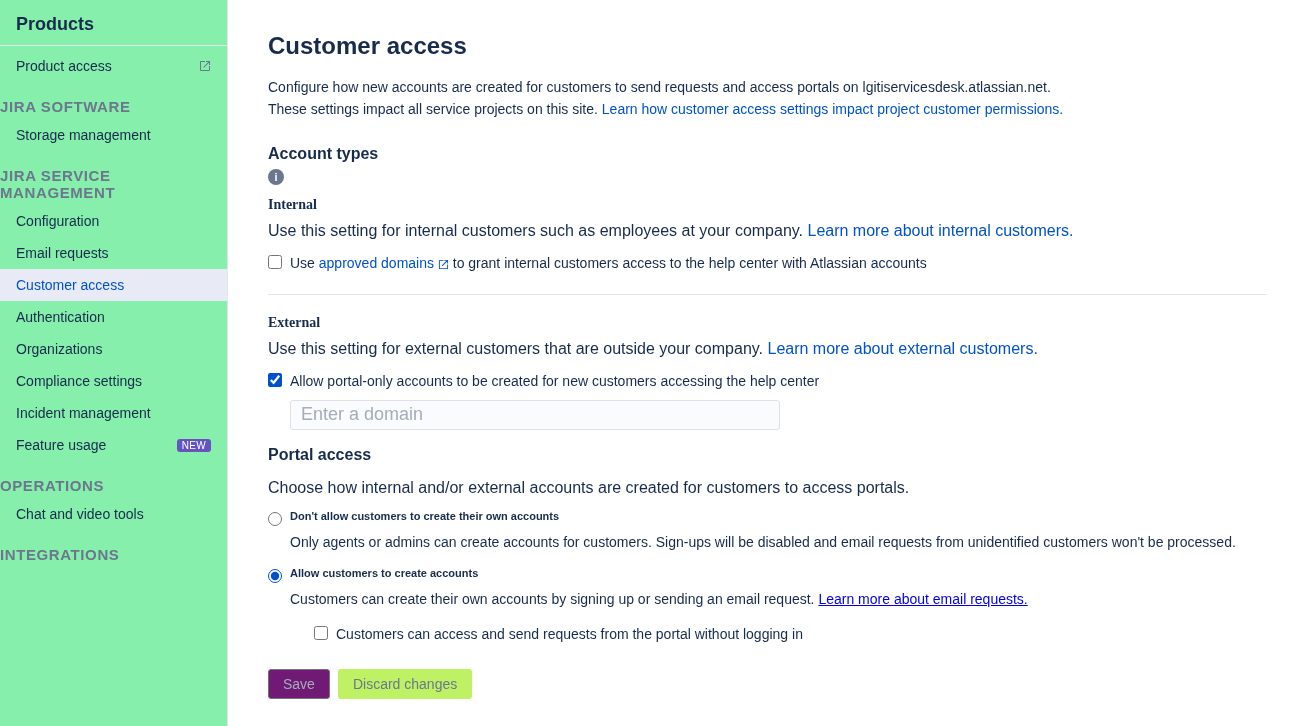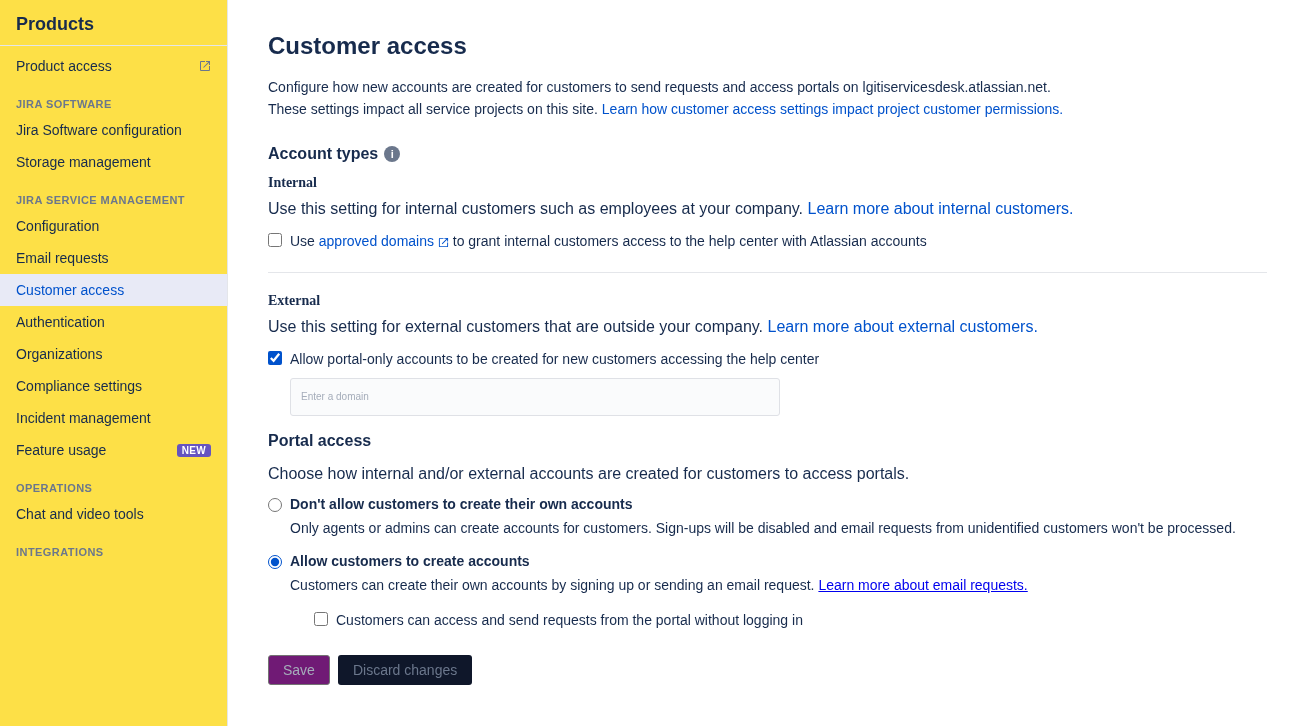--- a/index.html
+++ b/index.html
@@ -4,29 +4,29 @@
   <style>
     * { box-sizing: border-box; margin: 0; padding: 0; }
     body { font-family: -apple-system, BlinkMacSystemFont, 'Segoe UI', Arial, sans-serif; font-size: 14px; color: #172b4d; background: #fff; display: flex; height: 726px; overflow: hidden; }
 
     
     #sidebar {
       width: 228px;
       min-width: 228px;
       border-right: 1px solid #e4e6ea;
       overflow-y: auto;
-      background: #fde047;
+      background: #86efac;
       padding-top: 0;
     }
 
     .sidebar-section-header {
-      font-size: 11px;
+      font-size: 15px;
       font-weight: 700;
       color: #6b778c;
-      padding: 16px 16px 4px 16px;
+      padding: 16px 16px 4px 0;
       letter-spacing: 0.04em;
       text-transform: uppercase;
     }
 
     .sidebar-item {
       display: flex;
       align-items: center;
       justify-content: center;
       padding: 8px 16px;
       cursor: pointer;
@@ -42,21 +42,21 @@
 
     .external-link-icon {
       display: inline-flex;
       align-items: center;
       color: #6b778c;
       margin-left: 4px;
     }
 
     .new-badge {
       font-size: 10px;
-      font-weight: 700;
+      font-weight: 400;
       background: #6554c0;
       color: #fff;
       border-radius: 3px;
       padding: 1px 5px;
       letter-spacing: 0.03em;
     }
 
     
     #main {
       flex: 1;
@@ -82,22 +82,23 @@
       color: #0052cc;
       text-decoration: none;
     }
 
     .section-title {
       font-size: 16px;
       font-weight: 600;
       color: #172b4d;
       margin-bottom: 12px;
       display: flex;
-      align-items: center;
+      align-items: flex-start;
       gap: 6px;
+      flex-direction: column;
     }
 
     .info-icon {
       display: inline-flex;
       align-items: center;
       justify-content: center;
       width: 16px;
       height: 16px;
       border-radius: 50%;
       background: #6b778c;
@@ -143,25 +144,25 @@
       line-height: 1.5;
       cursor: pointer;
     }
 
     .domain-input {
       display: block;
       margin-left: 22px;
       margin-top: 8px;
       margin-bottom: 16px;
       width: 490px;
-      height: 38px;
+      height: 30px;
       padding: 0 10px;
       border: 1px solid #dfe1e6;
       border-radius: 3px;
-      font-size: 10px;
+      font-size: 18px;
       color: #172b4d;
       background: #fafbfc;
     }
     .domain-input::placeholder { color: #a5adba; }
 
     .divider {
       border: none;
       border-top: 1px solid #e4e6ea;
       margin: 20px 0;
     }
@@ -175,21 +176,21 @@
 
     .radio-row input[type="radio"] {
       margin-top: 2px;
       width: 14px;
       height: 14px;
       cursor: pointer;
       flex-shrink: 0;
     }
 
     .radio-row label {
-      font-size: 14px;
+      font-size: 11px;
       font-weight: 600;
       color: #172b4d;
       cursor: pointer;
     }
 
     .radio-description {
       margin-left: 22px;
       margin-bottom: 14px;
       font-size: 14px;
       color: #172b4d;
@@ -208,21 +209,21 @@
       border: 1px solid #737373;
       border-radius: 3px;
       font-size: 14px;
       font-weight: 500;
       color: #a5adba;
       cursor: pointer;
     }
 
     .btn-discard {
       padding: 6px 14px;
-      background: #0f172a;
+      background: #bef264;
       border: 1px solid transparent;
       border-radius: 3px;
       font-size: 14px;
       font-weight: 500;
       color: #6b778c;
       cursor: pointer;
     }
 
     .sidebar-top {
       font-size: 18px;
@@ -244,23 +245,20 @@
     <span class="external-link-icon">
       <svg width="12" height="12" viewBox="0 0 12 12" fill="none">
           <path d="M10 10H2V2h4V1H2a1 1 0 00-1 1v8a1 1 0 001 1h8a1 1 0 001-1V6h-1v4z" fill="#6b778c"></path>
           <path d="M7 1v1h2.29L4.15 7.15l.7.7L10 2.71V5h1V1H7z" fill="#6b778c"></path>
         </svg>
     </span>
   </div>
 
   <div class="sidebar-section-header">JIRA SOFTWARE</div>
 
-  <div class="sidebar-item">
-    <span class="sidebar-item-label">Jira Software configuration</span>
-  </div>
 
   <div class="sidebar-item">
     <span class="sidebar-item-label">Storage management</span>
   </div>
 
   <div class="sidebar-section-header">JIRA SERVICE MANAGEMENT</div>
 
   <div class="sidebar-item">
     <span class="sidebar-item-label">Configuration</span>
   </div>

